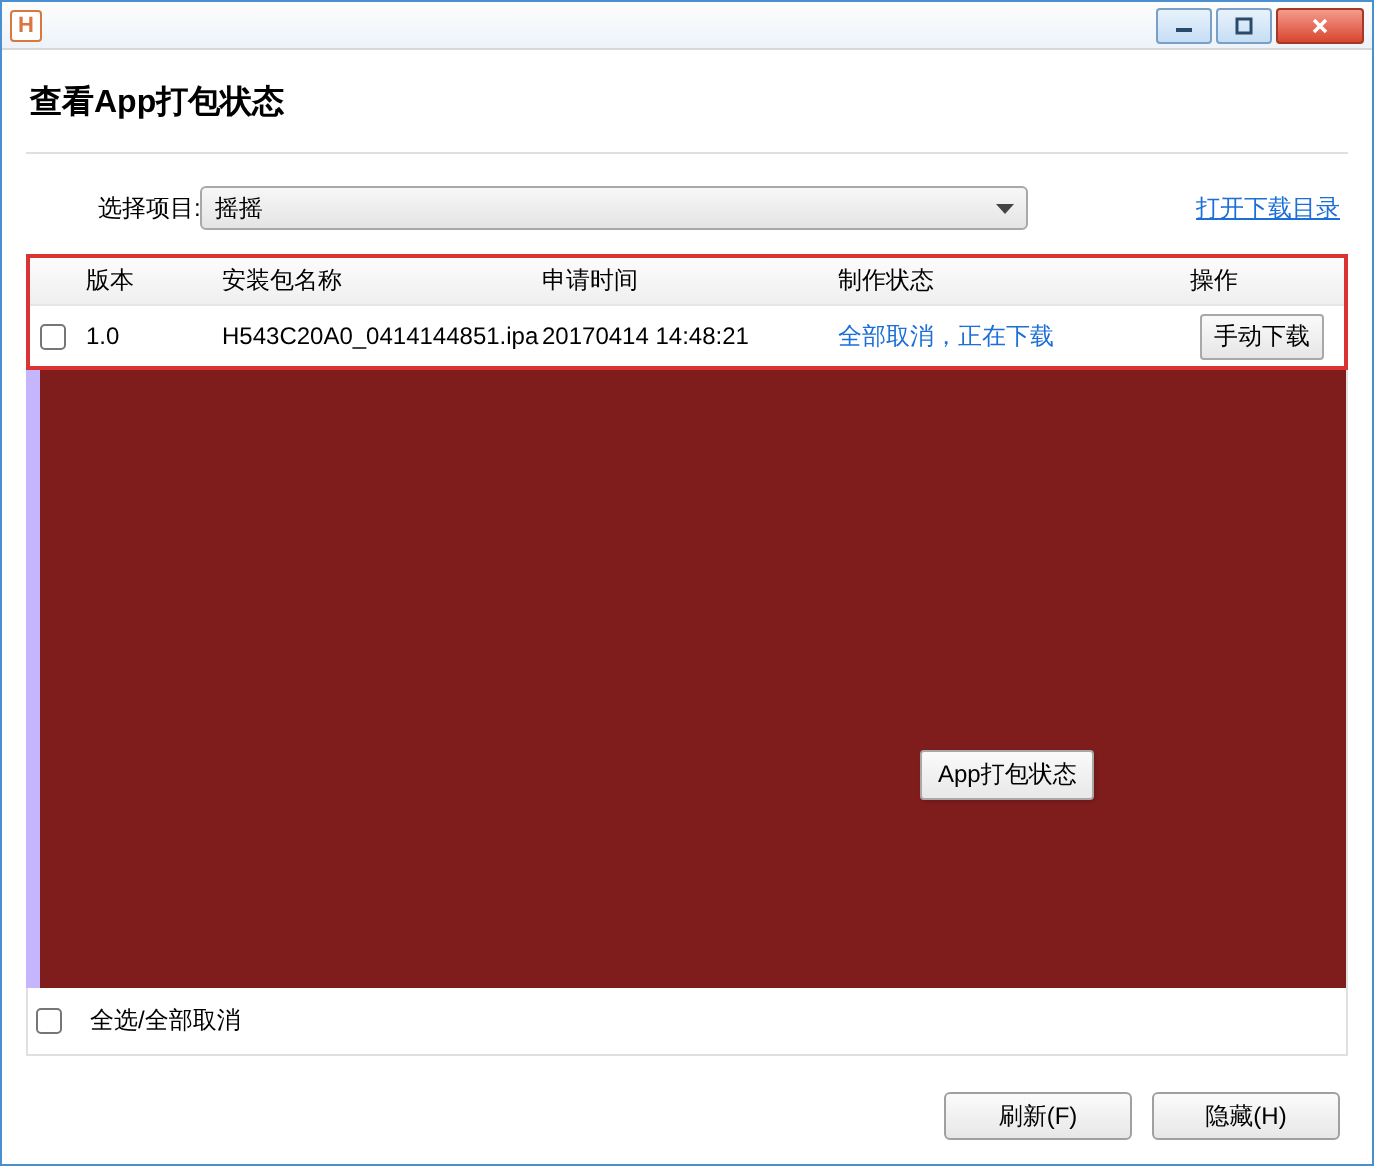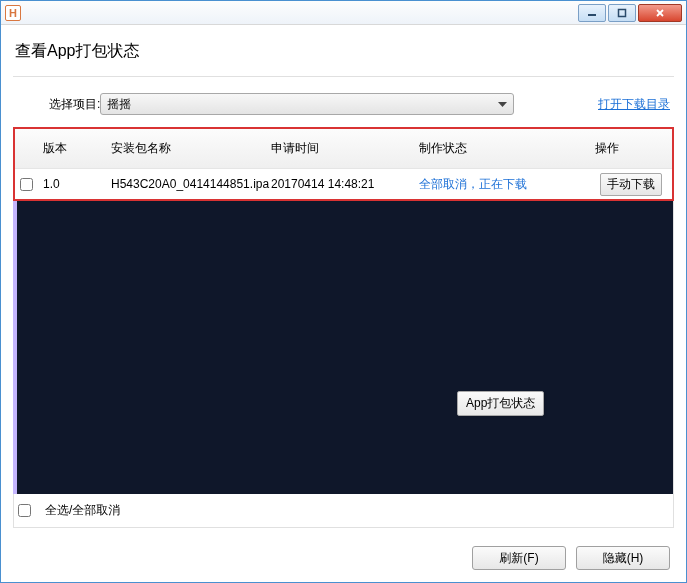--- a/index.html
+++ b/index.html
@@ -10,45 +10,45 @@
     .titlebar { height: 24px; background: linear-gradient(#fdfdfd, #eef3f9); border-bottom: 1px solid #d8d8d8; display: flex; align-items: center; padding: 0 4px; }
     .titlebar-icon { width: 16px; height: 16px; background: #fff; border: 1px solid #d97740; display: flex; align-items: center; justify-content: center; color: #d97740; font-weight: bold; font-size: 11px; border-radius: 2px; }
     .titlebar-spacer { flex: 1; }
     .win-btns { display: flex; gap: 2px; }
     .win-btn { width: 28px; height: 18px; border: 1px solid #7a9fc6; background: linear-gradient(#e8f2fc, #c6def4); border-radius: 2px; display: flex; align-items: center; justify-content: center; cursor: pointer; }
     .win-btn.close { width: 44px; background: linear-gradient(#f39b8c, #d8462f); border-color: #a23825; }
     .win-btn svg { width: 10px; height: 10px; }
     
     .content { flex: 1; display: flex; flex-direction: column; padding: 12px 12px 10px 12px; }
     
-    .page-title { font-size: 16px; font-weight: normal; color: #000; margin: 4px 0 14px 2px; }
+    .page-title { font-size: 16px; font-weight: bold; color: #000; margin: 4px 0 14px 2px; }
     
     .inner-panel { border-top: 1px solid #e0e0e0; padding-top: 16px; flex: 1; display: flex; flex-direction: column; }
     
     .toolbar-row { display: flex; align-items: center; padding: 0 4px 12px 36px; }
     .select-combo { flex: 0 0 414px; height: 22px; background: linear-gradient(#f7f7f7, #e4e4e4); border: 1px solid #a8a8a8; border-radius: 3px; display: flex; align-items: center; padding: 0 6px; position: relative; cursor: pointer; }
     .select-combo .arrow { position: absolute; right: 6px; }
     .link { color: #1b6fd6; text-decoration: underline; cursor: pointer; margin-left: auto; }
     
     .table-wrap { border: 2px solid #d93333; flex: 0 0 auto; }
-    .table-hdr { display: flex; background: linear-gradient(#fcfcfc, #efefef); border-bottom: 1px solid #e5e5e5; height: 40px; }
+    .table-hdr { display: flex; background: linear-gradient(#fcfcfc, #efefef); border-bottom: 1px solid #e5e5e5; height: 24px; }
     .th, .td { display: flex; align-items: center; padding: 0 6px; font-size: 12px; }
     .col-chk { width: 22px; justify-content: center; }
     .col-ver { width: 68px; }
     .col-pkg { width: 160px; }
     .col-time { width: 148px; }
     .col-status { width: 176px; }
     .col-act { flex: 1; }
     .table-body { background: #fff; }
     .tr { display: flex; height: 30px; align-items: center; }
     .status-link { color: #1b6fd6; }
     .small-btn { background: linear-gradient(#fafafa, #e6e6e6); border: 1px solid #a8a8a8; border-radius: 2px; padding: 2px 6px; font-size: 12px; cursor: pointer; font-family: inherit; }
     .col-act .small-btn { margin-left: auto; margin-right: 4px; }
     
-    .table-filler { flex: 1; background: #0f172a; border-left: 4px solid #c4b5fd; border-right: 1px solid #e0e0e0; position: relative; }
+    .table-filler { flex: 1; background: #7f1d1d; border-left: 7px solid #c4b5fd; border-right: 1px solid #e0e0e0; position: relative; }
     
     .floating-tip { position: absolute; left: 440px; top: 190px; background: linear-gradient(#fafafa, #e8e8e8); border: 1px solid #a8a8a8; border-radius: 2px; padding: 3px 8px; font-size: 12px; box-shadow: 1px 1px 2px rgba(0,0,0,0.15); }
     
     .footer-check { padding: 8px 4px; display: flex; align-items: center; gap: 14px; border-left: 1px solid #e0e0e0; border-right: 1px solid #e0e0e0; border-bottom: 1px solid #e0e0e0; }
     
     .button-row { display: flex; justify-content: flex-end; gap: 10px; padding: 18px 4px 2px 4px; }
     .std-btn { min-width: 94px; height: 24px; background: linear-gradient(#fbfbfb, #e7e7e7); border: 1px solid #a0a0a0; border-radius: 3px; font-size: 12px; cursor: pointer; font-family: inherit; }
     
     input[type=checkbox] { width: 13px; height: 13px; cursor: pointer; }
   </style>

